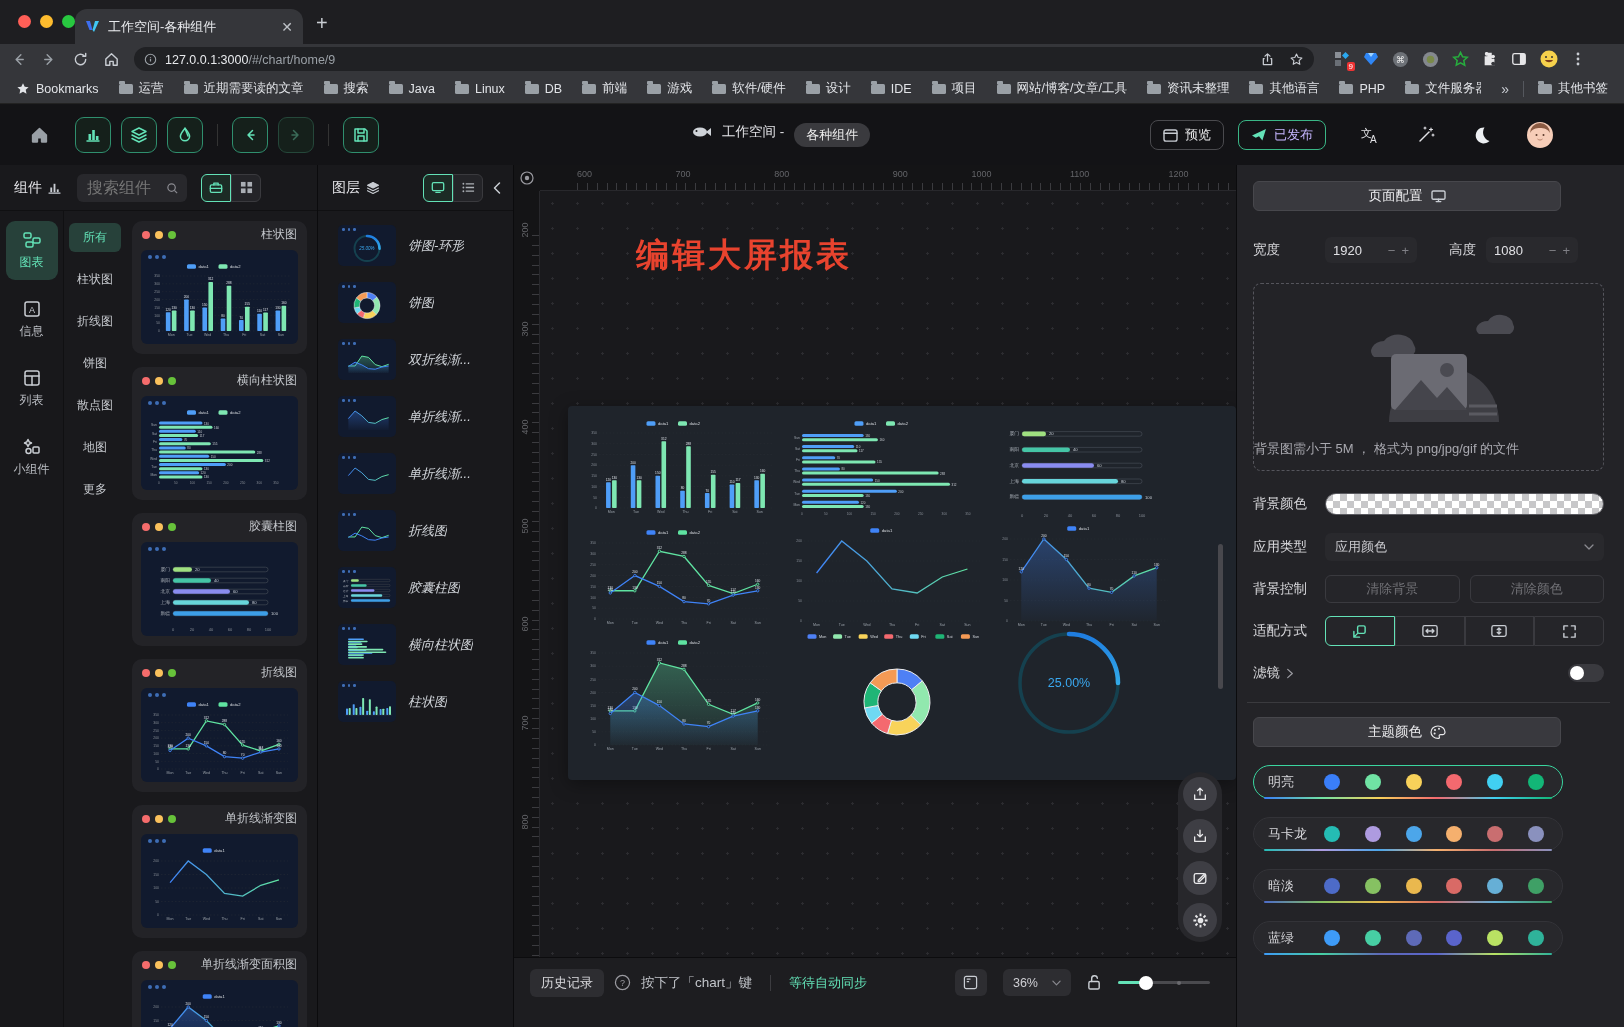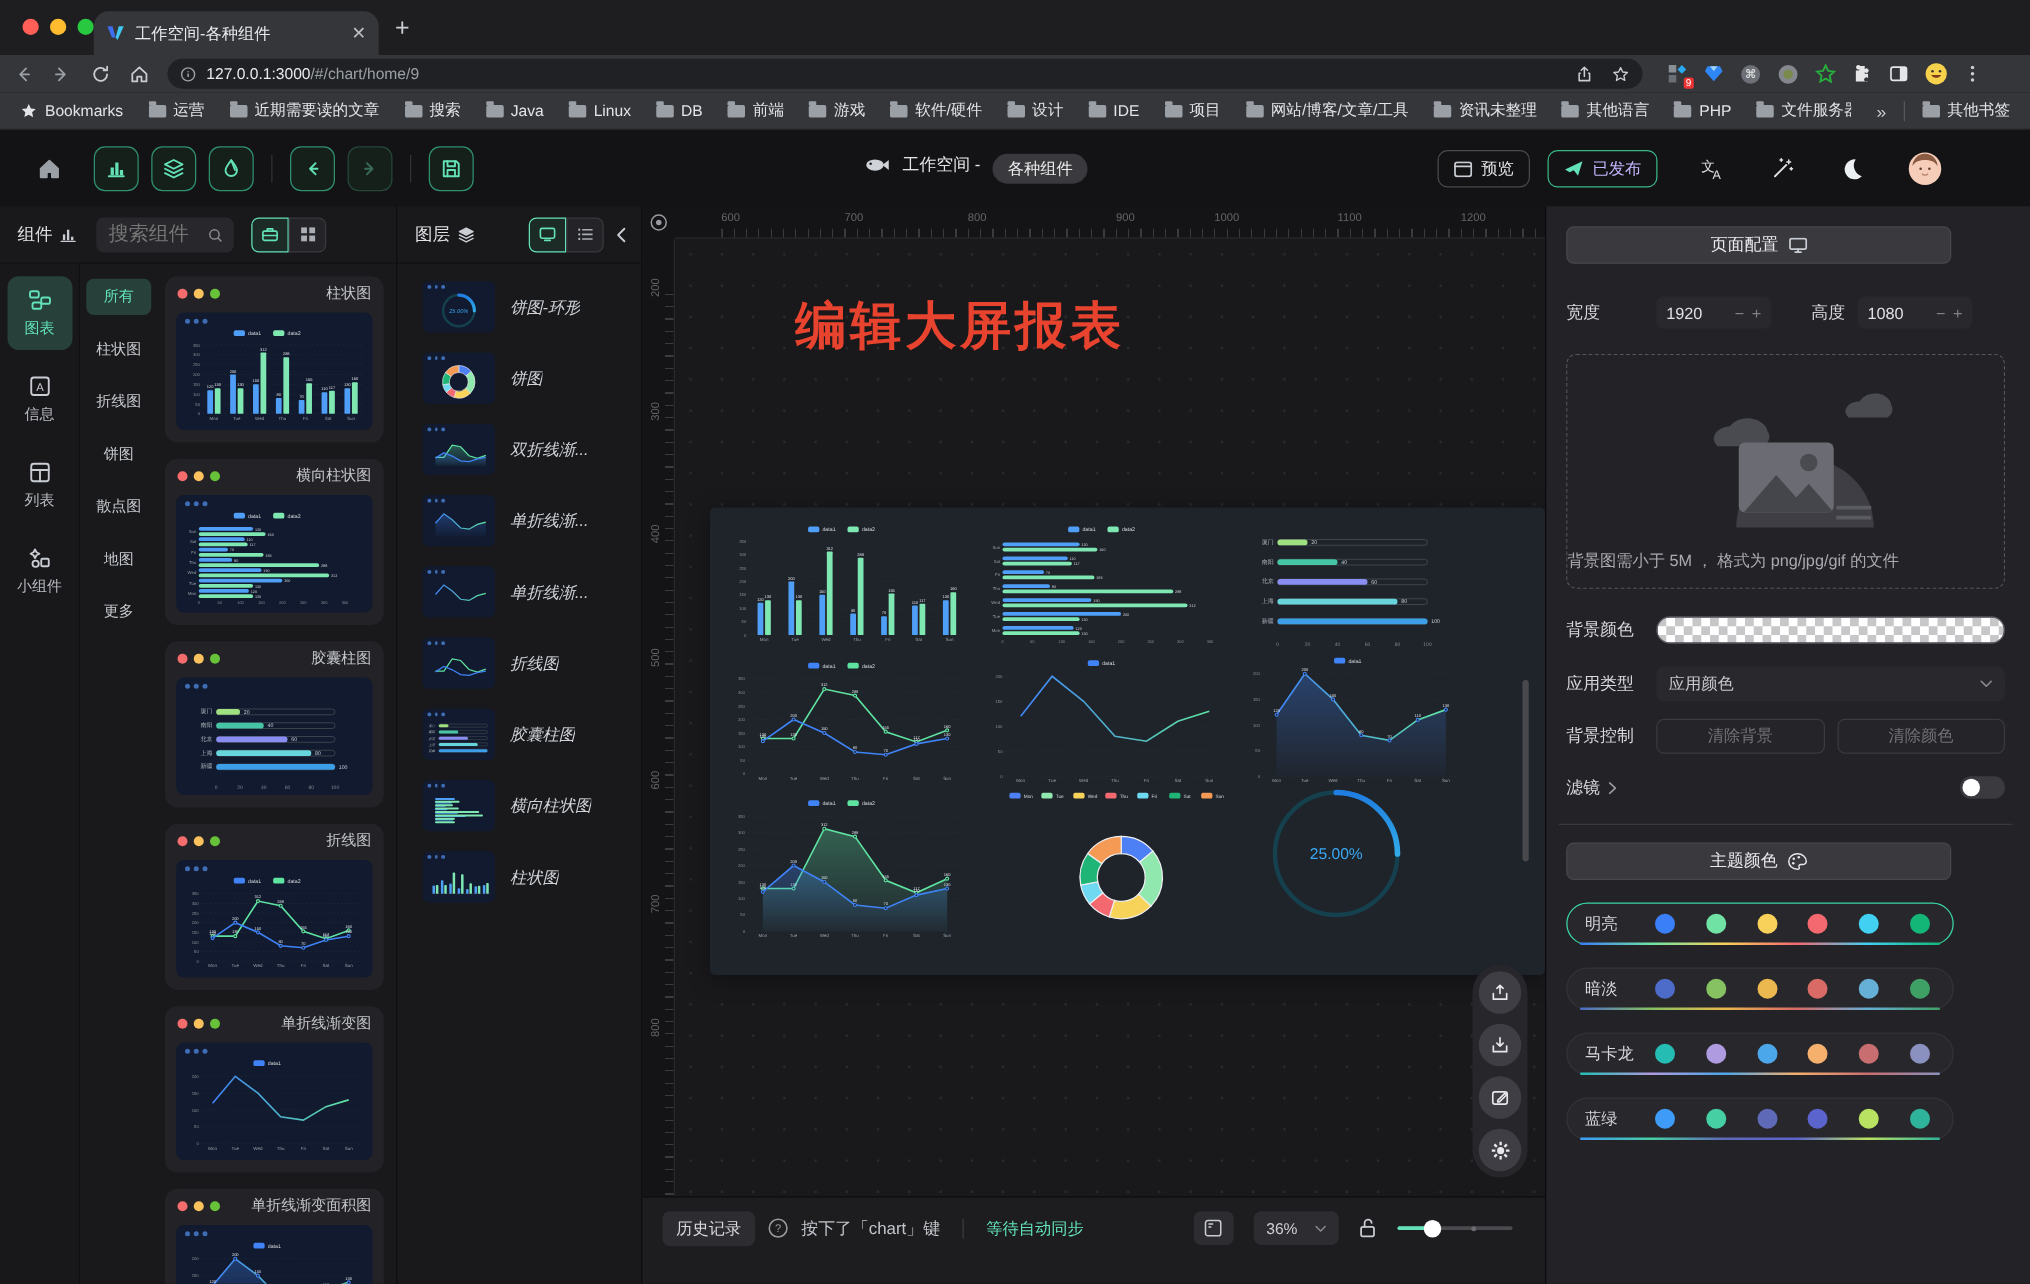--- a/index.html
+++ b/index.html
@@ -61,21 +61,21 @@
   .thumb{width:58px;height:41px;background:#111a2e;border-radius:5px;position:relative;flex:none;}
   .layer-it .ll{font-size:13px;color:#cfd3d8;white-space:nowrap;overflow:hidden;}
   
   #canvas-area{position:absolute;left:514px;right:388px;top:0;bottom:0;background:#19191c;overflow:hidden;}
   #hruler{position:absolute;left:26px;right:0;top:0;height:26px;background:#141416;border-bottom:1px solid #28282c;background-image:repeating-linear-gradient(90deg,#3b3b3f 0 1px,transparent 1px 9.86px);background-size:100% 7px;background-position:37px 100%;background-repeat:no-repeat;}
   #vruler{position:absolute;left:0;top:26px;width:26px;bottom:70px;background:#141416;border-right:1px solid #28282c;background-image:repeating-linear-gradient(180deg,#3b3b3f 0 1px,transparent 1px 9.86px);background-size:7px 100%;background-position:100% 44px;background-repeat:no-repeat;}
   .hnum{position:absolute;top:4px;font-size:9px;color:#636468;}
   .vnum{position:absolute;left:3px;font-size:9px;color:#636468;transform:rotate(-90deg);}
   #rcorner{position:absolute;left:0;top:0;width:26px;height:26px;background:#141416;display:flex;align-items:center;justify-content:center;}
   #canvas-content{position:absolute;left:26px;top:26px;right:0;bottom:70px;background-image:radial-gradient(#2c2c30 1px,transparent 1.3px);background-size:25px 25px;}
-  #big-title{position:absolute;left:96px;top:42px;font-size:41px;font-weight:bold;letter-spacing:3px;}
+  #big-title{position:absolute;left:96px;top:42px;font-size:33px;font-weight:bold;letter-spacing:3px;}
   #dashboard{position:absolute;left:28px;top:215px;width:668px;height:374px;background:#1f242b;border-radius:4px;box-shadow:0 4px 18px rgba(0,0,0,.35);}
   .cell{position:absolute;}
   #floaters{position:absolute;right:14px;top:581px;width:44px;background:#27272b;border-radius:22px;padding:5px 0;display:flex;flex-direction:column;gap:8px;align-items:center;}
   .fbtn{width:34px;height:34px;border-radius:50%;background:#3e3e44;display:flex;align-items:center;justify-content:center;}
   #hscroll{position:absolute;left:286px;top:779px;width:190px;height:8px;border-radius:4px;background:#55555a;}
   #vscroll{position:absolute;right:13px;top:353px;width:5px;height:145px;border-radius:3px;background:#48484d;}
   #statusbar{position:absolute;left:0;right:0;bottom:0;height:70px;background:#1d1d20;border-top:1px solid #0c0c0e;}
   #statusrow{display:flex;align-items:center;gap:10px;padding:7px 26px 0 16px;height:42px;}
   #hist-btn{background:#2d2d31;border-radius:6px;padding:5px 11px;font-size:13px;color:#dadade;}
   #keyhint{font-size:13.5px;color:#c2c5ca;}
@@ -1629,20 +1629,48 @@
         <svg width="10" height="6" viewBox="0 0 10 6" style="margin-left:auto">
             <path d="M1 1l4 4 4-4" class="ic" style="stroke:#8a8a90;stroke-width:1.3"></path>
           </svg>
       </span>
     </div>
     <div class="crow" style="margin-top:14px;">
       <span class="clabel">背景控制</span>
       <span class="gbtn">清除背景</span>
       <span class="gbtn">清除颜色</span>
     </div>
+    <div class="crow" style="margin-top:13px;">
+      <span class="clabel">适配方式</span>
+      <span class="fitgrp">
+        <span class="fitb on">
+            <svg width="15" height="15" viewBox="0 0 16 16">
+              <rect x="6" y="2" width="8" height="8" rx="1.5" class="icg"></rect>
+              <path class="icg" d="M2 8v6h6M2 14l4-4"></path>
+            </svg>
+          </span>
+        <span class="fitb">
+            <svg width="16" height="14" viewBox="0 0 18 14">
+              <rect x="1" y="1" width="16" height="12" rx="2" class="ic"></rect>
+              <path class="ic" d="M4.5 7h9M6.5 5L4.5 7l2 2M11.5 5l2 2-2 2"></path>
+            </svg>
+          </span>
+        <span class="fitb">
+            <svg width="16" height="14" viewBox="0 0 18 14">
+              <rect x="1" y="1" width="16" height="12" rx="2" class="ic"></rect>
+              <path class="ic" d="M9 3.5v7M7 5.5l2-2 2 2M7 8.5l2 2 2-2"></path>
+            </svg>
+          </span>
+        <span class="fitb">
+            <svg width="15" height="15" viewBox="0 0 16 16">
+              <path class="ic" d="M2 6V2h4M10 2h4v4M14 10v4h-4M6 14H2v-4"></path>
+            </svg>
+          </span>
+      </span>
+    </div>
     <div class="crow" style="margin-top:18px;">
       <span class="clabel" style="width:auto;display:flex;align-items:center;gap:6px;">
         <span>滤镜</span>
         <svg width="8" height="11" viewBox="0 0 8 12">
             <path d="M1.5 1.5L6.5 6l-5 4.5" class="ic" style="stroke:#9a9aa0;stroke-width:1.4"></path>
           </svg>
       </span>
       <span class="switch">
           <span class="kn"></span>
         </span>
@@ -1664,42 +1692,42 @@
             <i style="background: rgb(58, 126, 248);"></i>
             <i style="background: rgb(112, 227, 164);"></i>
             <i style="background: rgb(248, 209, 90);"></i>
             <i style="background: rgb(244, 105, 111);"></i>
             <i style="background: rgb(65, 208, 242);"></i>
             <i style="background: rgb(19, 182, 119);"></i>
           </div>
           <div class="under" style="background: linear-gradient(90deg, rgb(58, 126, 248), rgb(112, 227, 164), rgb(248, 209, 90), rgb(244, 105, 111), rgb(65, 208, 242), rgb(19, 182, 119));"></div>
         </div>
         <div class="theme-row">
+          <span class="tn">马卡龙</span>
+          <div class="dots">
+            <i style="background: rgb(37, 188, 180);"></i>
+            <i style="background: rgb(174, 155, 224);"></i>
+            <i style="background: rgb(76, 166, 234);"></i>
+            <i style="background: rgb(245, 176, 110);"></i>
+            <i style="background: rgb(201, 110, 112);"></i>
+            <i style="background: rgb(138, 145, 190);"></i>
+          </div>
+          <div class="under" style="background: linear-gradient(90deg, rgb(37, 188, 180), rgb(174, 155, 224), rgb(76, 166, 234), rgb(245, 176, 110), rgb(201, 110, 112), rgb(138, 145, 190));"></div>
+        </div>
+        <div class="theme-row">
           <span class="tn">暗淡</span>
           <div class="dots">
             <i style="background: rgb(77, 107, 200);"></i>
             <i style="background: rgb(134, 193, 98);"></i>
             <i style="background: rgb(234, 184, 78);"></i>
             <i style="background: rgb(217, 106, 102);"></i>
             <i style="background: rgb(102, 175, 214);"></i>
             <i style="background: rgb(63, 160, 102);"></i>
           </div>
           <div class="under" style="background: linear-gradient(90deg, rgb(77, 107, 200), rgb(134, 193, 98), rgb(234, 184, 78), rgb(217, 106, 102), rgb(102, 175, 214), rgb(63, 160, 102));"></div>
-        </div>
-        <div class="theme-row">
-          <span class="tn">马卡龙</span>
-          <div class="dots">
-            <i style="background: rgb(37, 188, 180);"></i>
-            <i style="background: rgb(174, 155, 224);"></i>
-            <i style="background: rgb(76, 166, 234);"></i>
-            <i style="background: rgb(245, 176, 110);"></i>
-            <i style="background: rgb(201, 110, 112);"></i>
-            <i style="background: rgb(138, 145, 190);"></i>
-          </div>
-          <div class="under" style="background: linear-gradient(90deg, rgb(37, 188, 180), rgb(174, 155, 224), rgb(76, 166, 234), rgb(245, 176, 110), rgb(201, 110, 112), rgb(138, 145, 190));"></div>
         </div>
         <div class="theme-row">
           <span class="tn">蓝绿</span>
           <div class="dots">
             <i style="background: rgb(62, 155, 247);"></i>
             <i style="background: rgb(71, 207, 164);"></i>
             <i style="background: rgb(94, 106, 184);"></i>
             <i style="background: rgb(90, 100, 204);"></i>
             <i style="background: rgb(185, 226, 99);"></i>
             <i style="background: rgb(47, 179, 154);"></i>

